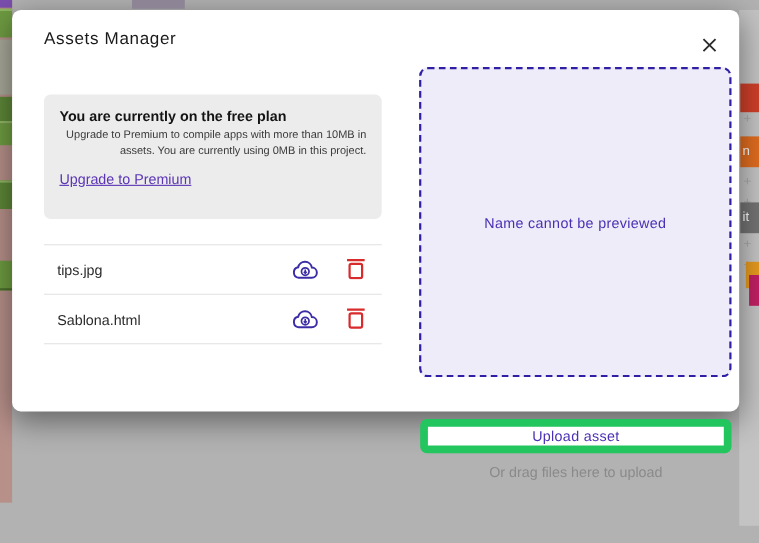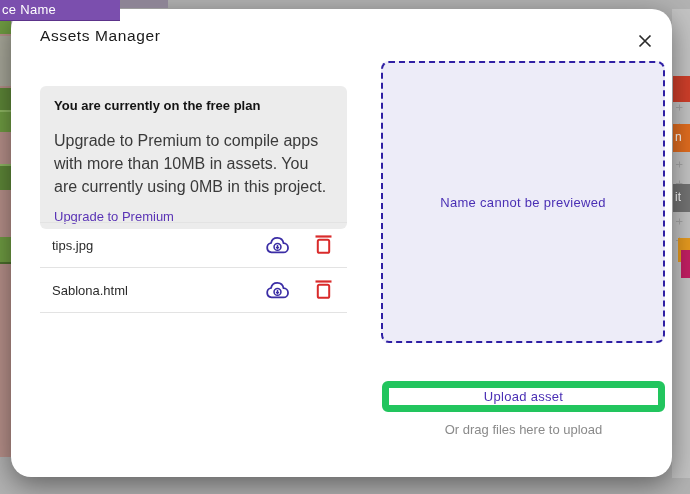--- a/index.html
+++ b/index.html
@@ -48,31 +48,31 @@
       color:#3d2a10; font-size:12.5px; padding:0 6px 2px 8px; white-space:nowrap; }
   .get-arrow { color:#a03c20; font-size:10px; margin-left:5px; }
 
   .device-block { position:absolute; left:0; top:0; width:120px; height:21px; z-index:30;
       background:#7b4fae; border-bottom:1px solid #5c338a; color:#fff; font-size:13px;
       padding:2px 0 0 2px; letter-spacing:.3px; }
   .device-tab { position:absolute; left:120px; top:0; width:48px; height:8px; z-index:30;
       background:#8d8495; }
 
   
-  .modal { position:absolute; left:11px; top:9px; width:661px; height:468px; z-index:10;
-      background:#fff; border-radius:20px; box-shadow:0 8px 28px rgba(0,0,0,.45); }
+  .modal { position:absolute; left:11px; top:9px; width:661px; height:365px; z-index:10;
+      background:#fff; border-radius:8px; box-shadow:0 8px 28px rgba(0,0,0,.45); }
   .modal-title { position:absolute; left:29px; top:18px; font-size:15.5px; color:#1a1a1a;
       letter-spacing:.6px; }
   .close-btn { position:absolute; right:14px; top:20px; width:26px; height:26px; border:none;
       background:transparent; cursor:pointer; display:flex; align-items:center; justify-content:center; }
 
   .info-box { position:absolute; left:29px; top:77px; width:307px; min-height:113px;
       background:#ececec; border-radius:6px; padding:12px 14px 4px 14px; }
   .info-title { font-size:13px; font-weight:700; color:#141414; }
-  .info-body  { font-size:16px; color:#3a3a3a; line-height:1.45; margin-top:16px; }
+  .info-body  { font-size:10px; color:#3a3a3a; line-height:1.45; margin-top:3px;text-align:right; }
   .info-link  { display:inline-block; margin-top:10px; font-size:13px; color:#5a34b5;
       text-decoration:underline; cursor:pointer; }
 
   .asset-list { position:absolute; left:29px; top:213px; width:307px; }
   .asset-row { display:flex; align-items:center; height:45px; border-top:1px solid #e3e3e3;
       padding:0 8px 0 12px; }
   .asset-list::after { content:""; display:block; border-top:1px solid #e3e3e3; }
   .asset-name { flex:1; font-size:13px; color:#2b2b2b; }
   .icon-btn { border:none; background:transparent; cursor:pointer; padding:0;
       display:flex; align-items:center; justify-content:center; }
@@ -108,21 +108,20 @@
   <div class="bg-el right-strip">
     <div class="plus-col">++++++++</div>
     <div class="rblock rb-red"></div>
     <div class="rblock rb-orange">n</div>
     <div class="rblock rb-purple">it</div>
     <div class="rblock rb-orange2"></div>
     <div class="rblock rb-magenta"></div>
   </div>
 
 
-  <div class="device-block">ce Name</div>
   <div class="device-tab"></div>
 
   <div class="modal">
 
     <div class="modal-title">Assets Manager</div>
 
     <button class="close-btn">
       <span>
         <svg width="20" height="20" viewBox="0 0 20 20">
           <path d="M4.5 4.5 L15.5 15.5 M15.5 4.5 L4.5 15.5" stroke="#2b2b2b" stroke-width="1.7" fill="none"></path>

